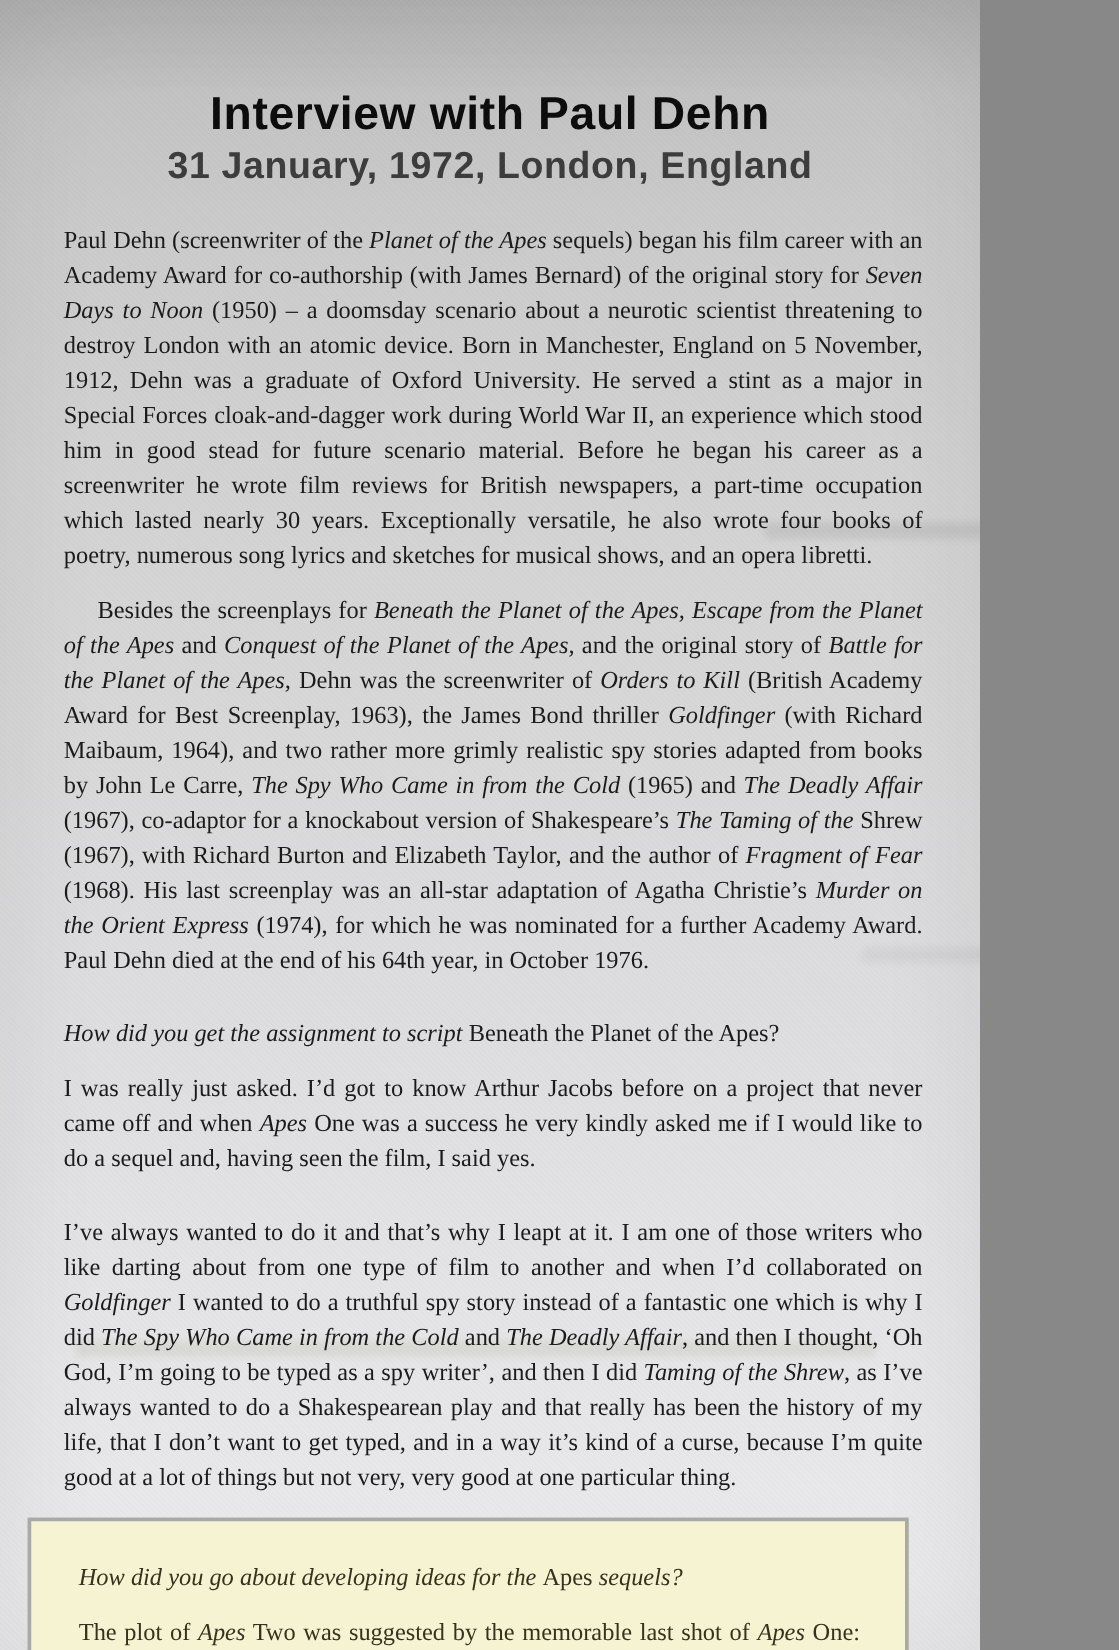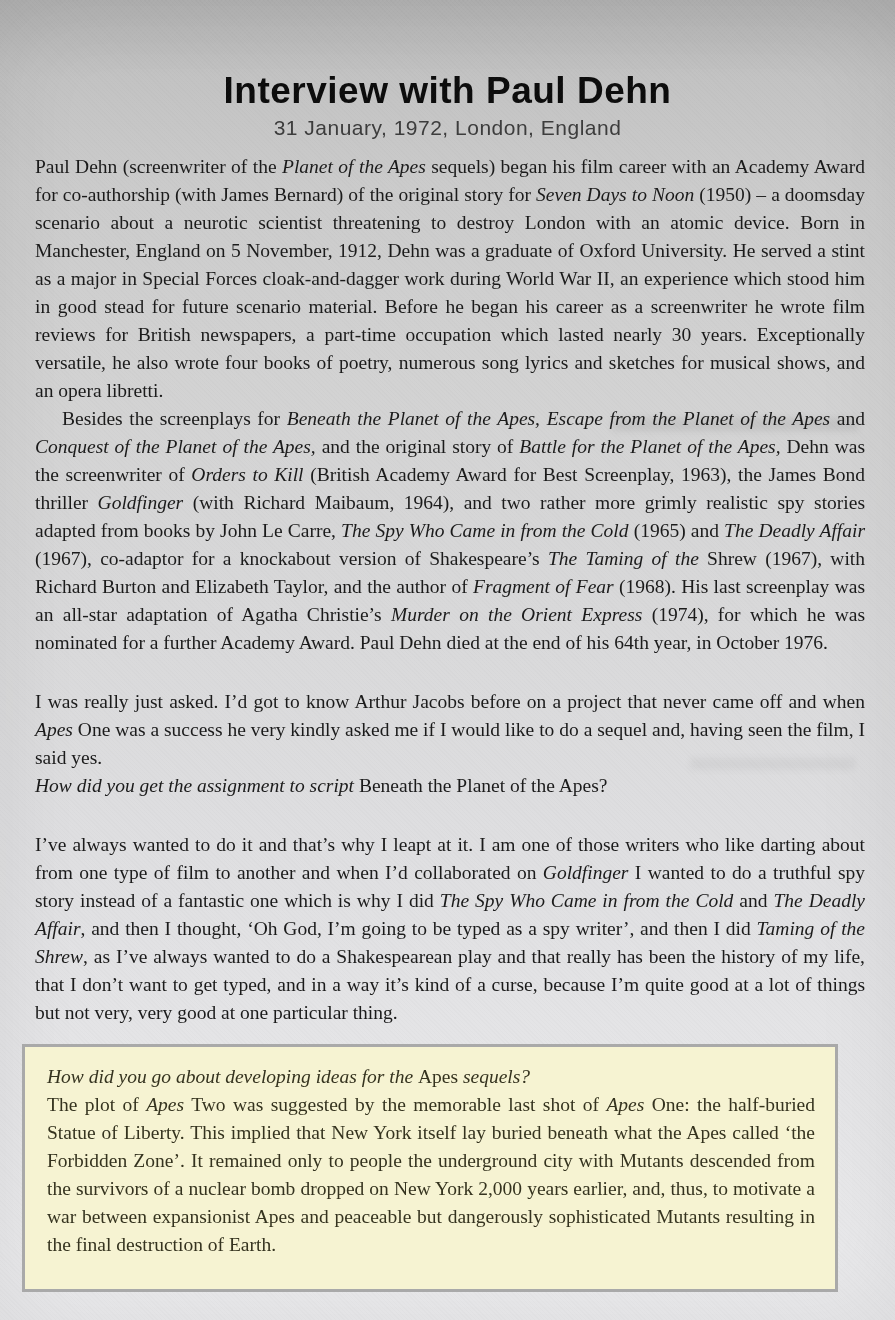--- a/index.html
+++ b/index.html
@@ -1,20 +1,20 @@
 <!DOCTYPE html>
 <html style="--highlight-bg: #f6f3d2; --highlight-border: #a9a9a9;"><head>
 <meta charset="utf-8">
 <style>
   html, body { margin: 0; padding: 0; }
   body { width: 895px; background: #888; font-family: "Liberation Serif", serif; }
 
   .page {
     position: relative;
-    width: 895px;
+    width: 784px;
     height: 1320px;
     overflow: hidden;
     background: linear-gradient(180deg,
       #b2b2b2 0%, #c3c3c3 6%, #cbcbcb 14%, #d2d2d2 28%,
       #d8d8d9 45%, #dedee0 62%, #e5e5e7 80%, #ebebed 100%);
     box-shadow: inset 0 0 90px rgba(0,0,0,0.07);
     color: #1b1b1b;
   }
   .grain {
     position: absolute; inset: 0; pointer-events: none; opacity: .5;
@@ -30,29 +30,29 @@
     font-size: 37px; font-weight: 700; letter-spacing: .5px; color: #0c0c0c;
   }
   .byline {
     margin: 0 0 12px 0;
     font-family: "Liberation Sans", sans-serif;
     font-size: 32px; font-weight: 400; color: #1e1e1e;
   }
   .dateline {
     margin: 0;
     font-family: "Liberation Sans", sans-serif;
-    font-size: 21px; font-weight: 400; letter-spacing: .5px; color: #3c3c3c;
+    font-size: 30px; font-weight: 700; letter-spacing: .5px; color: #3c3c3c;
   }
 
   .content {
     position: relative;
     padding: 13px 30px 0 35px;
     font-size: 19.5px; line-height: 28px;
   }
-  .content p { margin: 0; text-align: justify; }
+  .content p { margin: 16px; text-align: justify; }
   .it { font-style: italic; }
   .indent { text-indent: 27px; }
   .qa { margin-top: 31px; }
 
   .highlight {
     margin: 17px 27px 0 -13px;
     border: 3px solid var(--highlight-border, #a9a9a9);
     background: var(--highlight-bg, #f6f3d2);
     color: #35331f;
     padding: 16px 20px 30px 22px;
@@ -82,22 +82,22 @@
   <header class="header">
     <h1 class="title">Interview with Paul Dehn</h1>
     <div class="dateline">31 January, 1972, London, England</div>
   </header>
 
   <article class="content">
     <p><span>Paul Dehn (screenwriter of the </span><span class="it">Planet of the Apes</span><span> sequels)  began his film career with an Academy Award for co-authorship (with James Bernard) of the original story for </span><span class="it">Seven Days to Noon</span><span> (1950) – a doomsday scenario about a neurotic scientist threatening to destroy London with an atomic device. Born in Manchester, England on 5 November, 1912, Dehn was a graduate of Oxford University. He served a stint as a major in Special Forces cloak-and-dagger work during World War II, an experience which stood him in good stead for future scenario material. Before he began his career as a screenwriter he wrote film reviews for British newspapers, a part-time occupation which lasted nearly 30 years. Exceptionally versatile, he also wrote four books of poetry, numerous song lyrics and sketches for musical shows, and an opera libretti.</span></p>
     <p class="indent"><span>Besides the screenplays for </span><span class="it">Beneath the Planet of the Apes, Escape from the Planet of the Apes</span><span> and </span><span class="it">Conquest of the Planet of the Apes,</span><span> and the original story of </span><span class="it">Battle for the Planet of the Apes,</span><span> Dehn was the screenwriter of </span><span class="it">Orders to Kill</span><span> (British Academy Award for Best Screenplay, 1963), the James Bond thriller </span><span class="it">Goldfinger</span><span> (with Richard Maibaum, 1964), and two rather more grimly realistic spy stories adapted from books by John Le Carre, </span><span class="it">The Spy Who Came in from the Cold</span><span> (1965) and </span><span class="it">The Deadly Affair</span><span> (1967), co-adaptor for a knockabout version of Shakespeare’s </span><span class="it">The Taming of the</span><span> Shrew (1967), with Richard Burton and Elizabeth Taylor, and the author of </span><span class="it">Fragment of Fear</span><span> (1968). His last screenplay was an all-star adaptation of Agatha Christie’s </span><span class="it">Murder on the Orient Express</span><span> (1974), for which he was nominated for a further Academy Award. Paul Dehn died at the end of his 64th year, in October 1976.</span></p>
 
     <section class="qa">
+      <p><span class="it">How did you get the assignment to script </span><span>Beneath the Planet of the Apes?</span></p>
       <p><span>I was really just asked. I’d got to know Arthur Jacobs before on a project that never came off and when </span><span class="it">Apes</span><span> One was a success he very kindly asked me if I would like to do a sequel and, having seen the film, I said yes.</span></p>
-      <p><span class="it">How did you get the assignment to script </span><span>Beneath the Planet of the Apes?</span></p>
     </section>
 
     <section class="qa">
       <p><span>I’ve always wanted to do it and that’s why I leapt at it. I am one of those writers who like darting about from one type of film to another and when I’d collaborated on </span><span class="it">Goldfinger</span><span> I wanted to do a truthful spy story instead of a fantastic one which is why I did </span><span class="it">The Spy Who Came in from the</span><span> </span><span class="it">Cold</span><span> and </span><span class="it">The Deadly Affair</span><span>, and then I thought, ‘Oh God, I’m going to be typed as a spy writer’, and then I did </span><span class="it">Taming of the Shrew</span><span>, as I’ve always wanted to do a Shakespearean play and that really has been the history of my life, that I don’t want to get typed, and in a way it’s kind of a curse, because I’m quite good at a lot of things but not very, very good at one particular thing.</span></p>
     </section>
 
     <aside class="highlight">
       <p><span class="it">How did you go about developing ideas for the </span><span>Apes</span><span class="it"> sequels?</span></p>
       <p><span>The plot of </span><span class="it">Apes</span><span> Two was suggested by the memorable last shot of </span><span class="it">Apes</span><span> One: the half-buried Statue of Liberty. This implied that New York itself lay buried beneath what the Apes called ‘the Forbidden Zone’. It remained only to people the underground city with Mutants descended from the survivors of a nuclear bomb dropped on New York 2,000 years earlier, and, thus, to motivate a war between expansionist Apes and peaceable but dangerously sophisticated Mutants resulting in the final destruction of Earth.</span></p>
     </aside>

